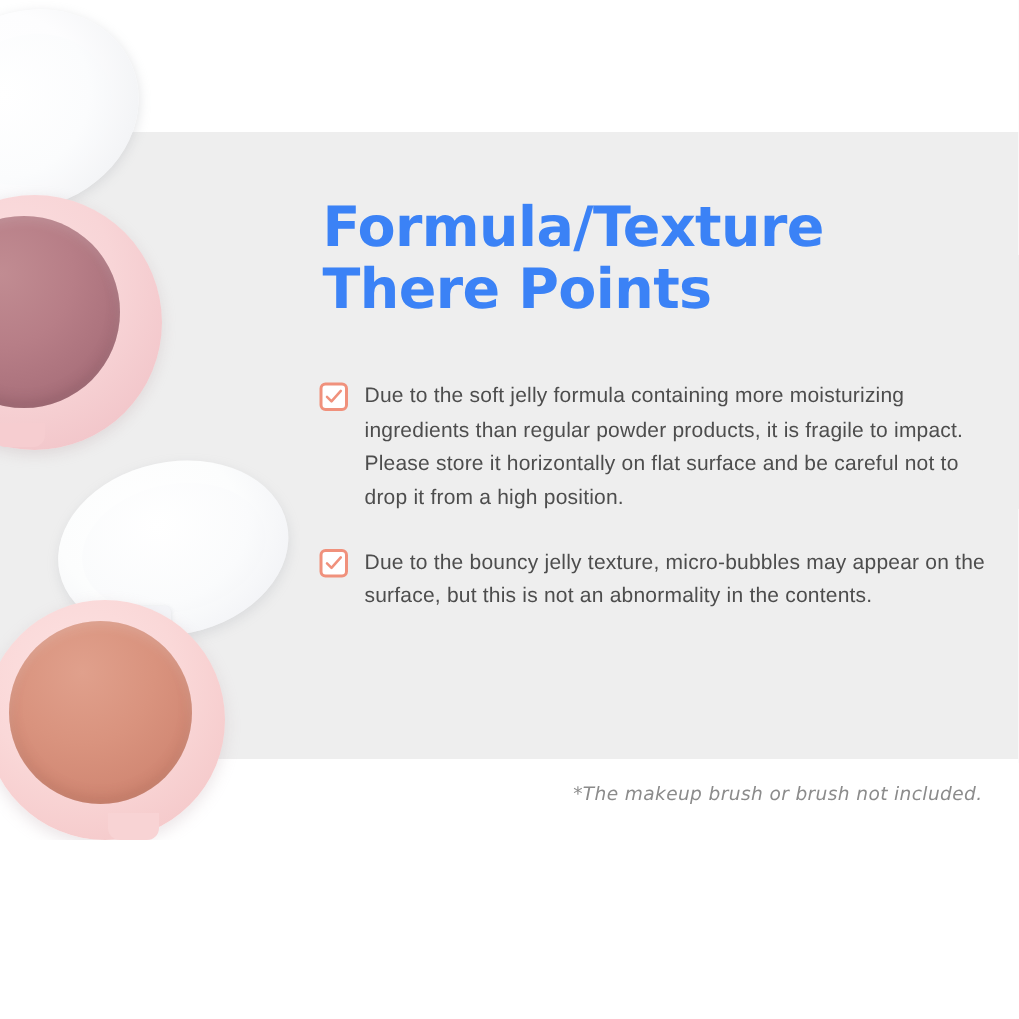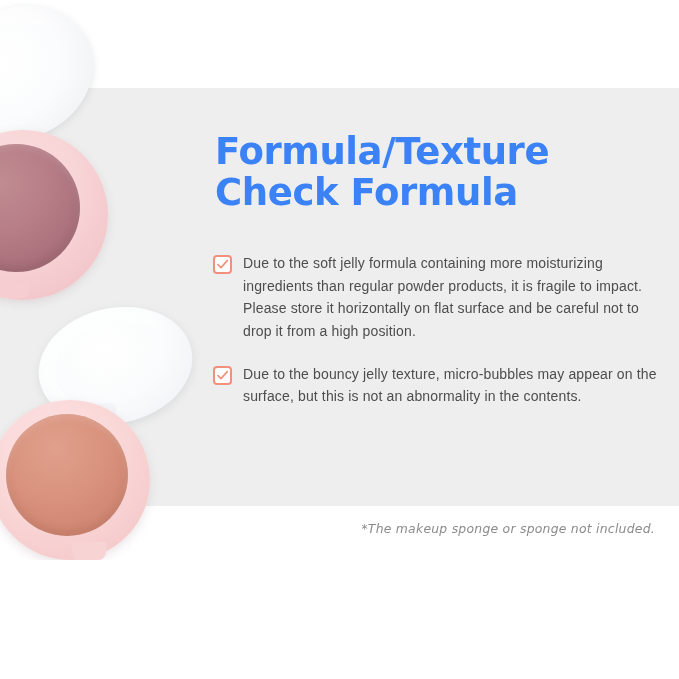--- a/index.html
+++ b/index.html
@@ -281,21 +281,21 @@
       <div class="compact2-base">
         <div class="compact2-pan"></div>
         <div class="compact2-notch"></div>
       </div>
     </div>
 
   </div>
 
   <div class="content">
 
-    <h1 class="page-title"><span>Formula/Texture</span><br><span>Check Formula</span></h1>
+    <h1 class="page-title"><span>Formula/Texture</span><br><span>There Points</span></h1>
 
     <div class="checklist">
 
       <div class="check-item">
         <span class="checkbox-icon">
           <svg viewBox="0 0 13 13" aria-hidden="true">
             <path d="M2 6.6 L5 9.6 L11.2 2.6" fill="none" stroke="#f0917c" stroke-width="1.7" stroke-linecap="round" stroke-linejoin="round"></path>
           </svg>
         </span>
         <span class="check-text">Due to the soft jelly formula containing more moisturizing ingredients than regular powder products, it is fragile to impact. Please store it horizontally on flat surface and be careful not to drop it from a high position.</span>
@@ -306,18 +306,18 @@
           <svg viewBox="0 0 13 13" aria-hidden="true">
             <path d="M2 6.6 L5 9.6 L11.2 2.6" fill="none" stroke="#f0917c" stroke-width="1.7" stroke-linecap="round" stroke-linejoin="round"></path>
           </svg>
         </span>
         <span class="check-text">Due to the bouncy jelly texture, micro-bubbles may appear on the surface, but this is not an abnormality in the contents.</span>
       </div>
 
     </div>
 
     <div class="footnotes">
-      <div class="footnote">*The makeup sponge or sponge not included.</div>
+      <div class="footnote">*The makeup brush or brush not included.</div>
     </div>
 
   </div>
 
 </div>
 
 </body></html>

